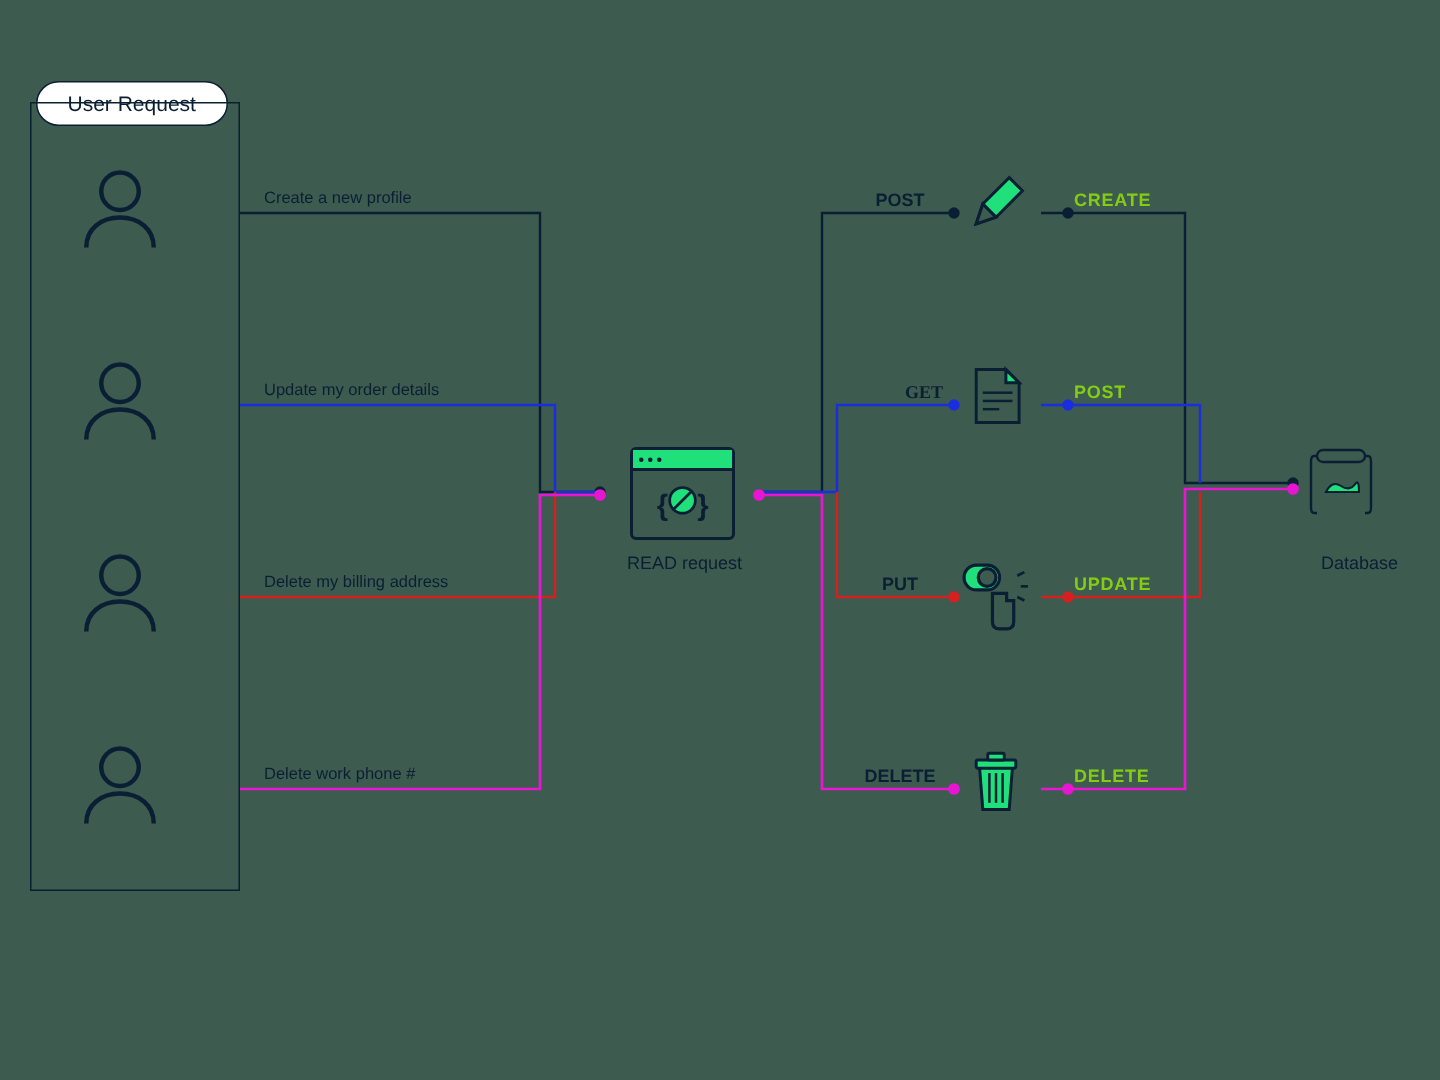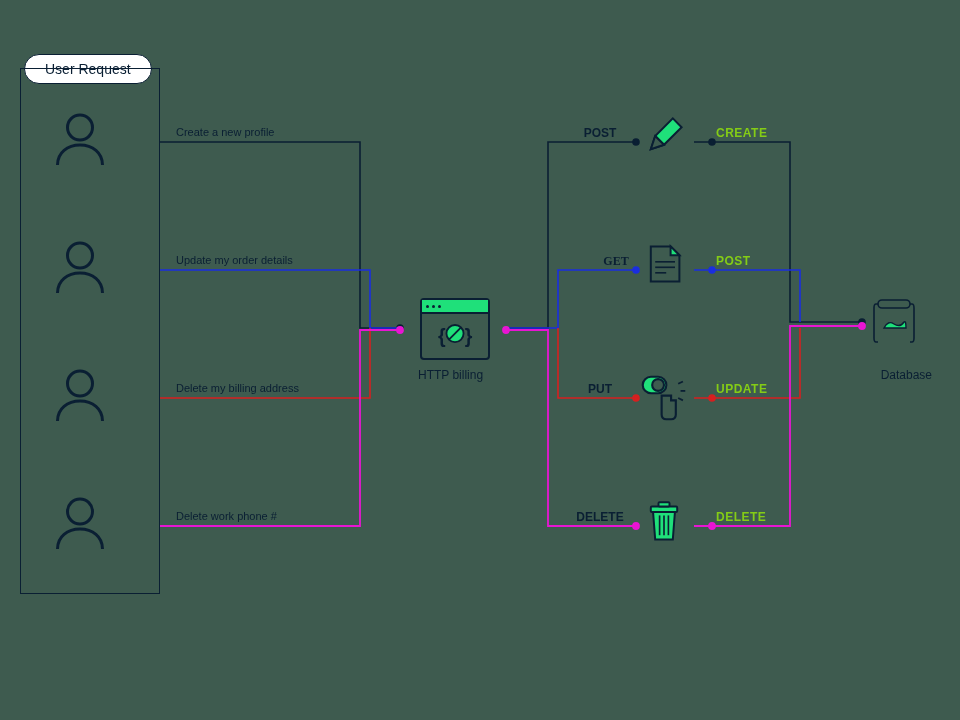--- a/index.html
+++ b/index.html
@@ -153,21 +153,21 @@
         <span class="dot"></span>
         <span class="dot"></span>
       </div>
     <svg viewBox="0 0 40 36" style="width:100%;height:44px">
       <text x="6" y="24" font-size="16" fill="#0a1f33" font-weight="bold">{</text>
       <circle cx="20" cy="16" r="7" fill="#1fe07a" stroke="#0a1f33" stroke-width="1.5"></circle>
       <line x1="15" y1="21" x2="25" y2="11" stroke="#0a1f33" stroke-width="1.5"></line>
       <text x="28" y="24" font-size="16" fill="#0a1f33" font-weight="bold">}</text>
     </svg>
   </div>
-  <div class="center-label">HTTP billing</div>
+  <div class="center-label">READ request</div>
 
   <svg class="op-icon" style="left:642px; top:114px;" viewBox="0 0 40 40">
     <polygon points="8,32 12,20 28,4 36,12 20,28" fill="#1fe07a" stroke="#0a1f33" stroke-width="1.8"></polygon>
     <line x1="12" y1="20" x2="20" y2="28" stroke="#0a1f33" stroke-width="1.8"></line>
     <polygon points="8,32 12,20 20,28" fill="#3e5b4f" stroke="#0a1f33" stroke-width="1.8"></polygon>
   </svg>
 
   <svg class="op-icon" style="left:642px; top:242px;" viewBox="0 0 40 40">
     <path d="M8 4 L26 4 L34 12 L34 36 L8 36 Z" fill="none" stroke="#0a1f33" stroke-width="1.8"></path>
     <path d="M26 4 L26 12 L34 12 Z" fill="#1fe07a" stroke="#0a1f33" stroke-width="1.8"></path>

